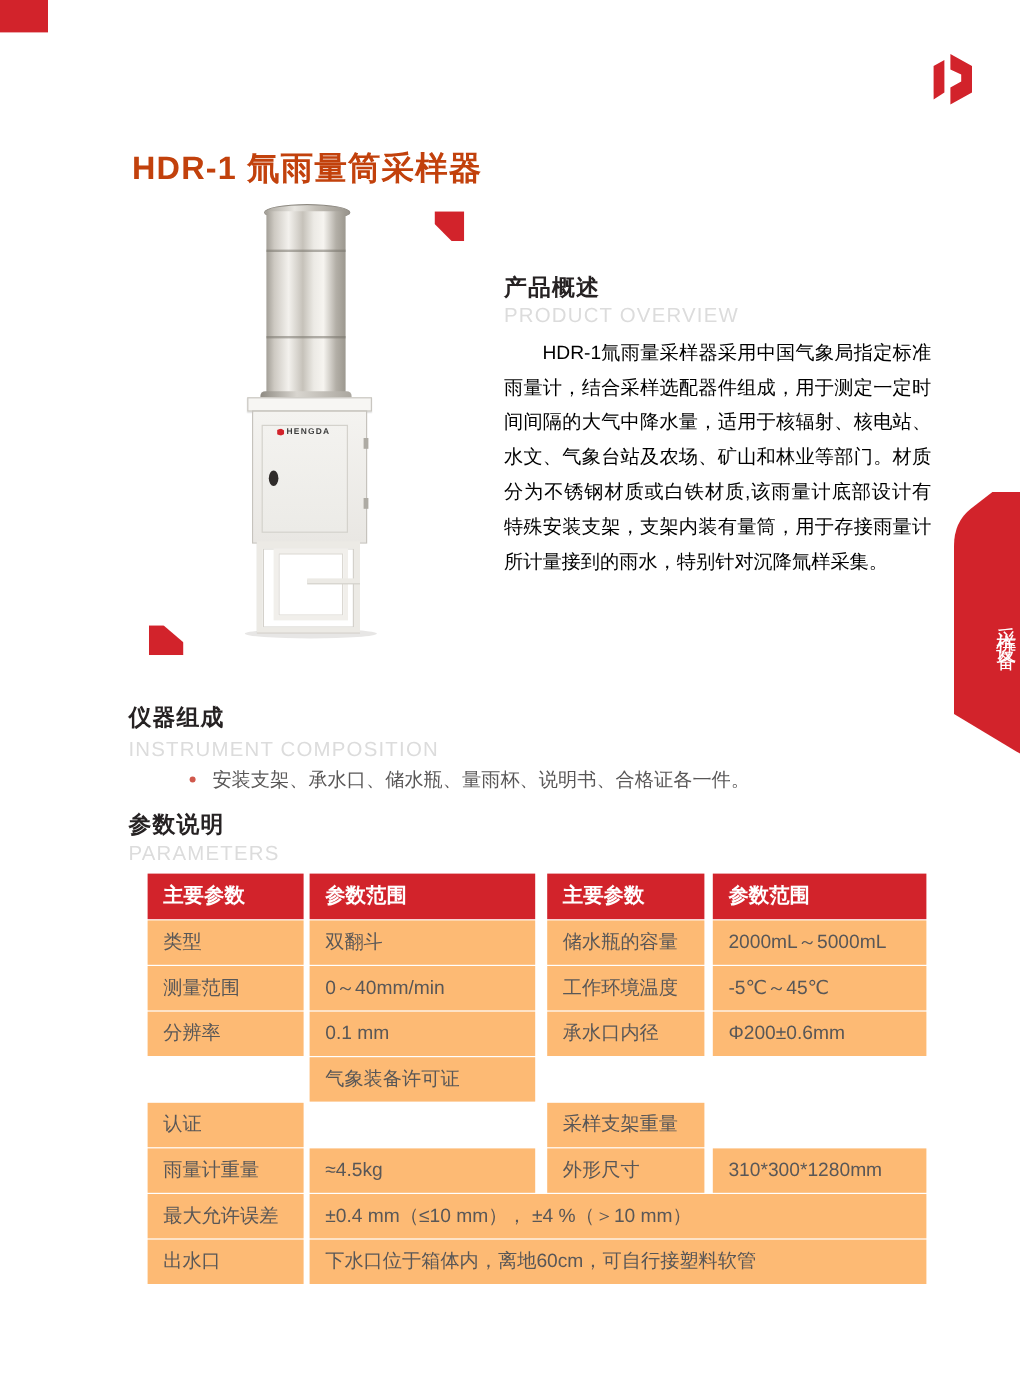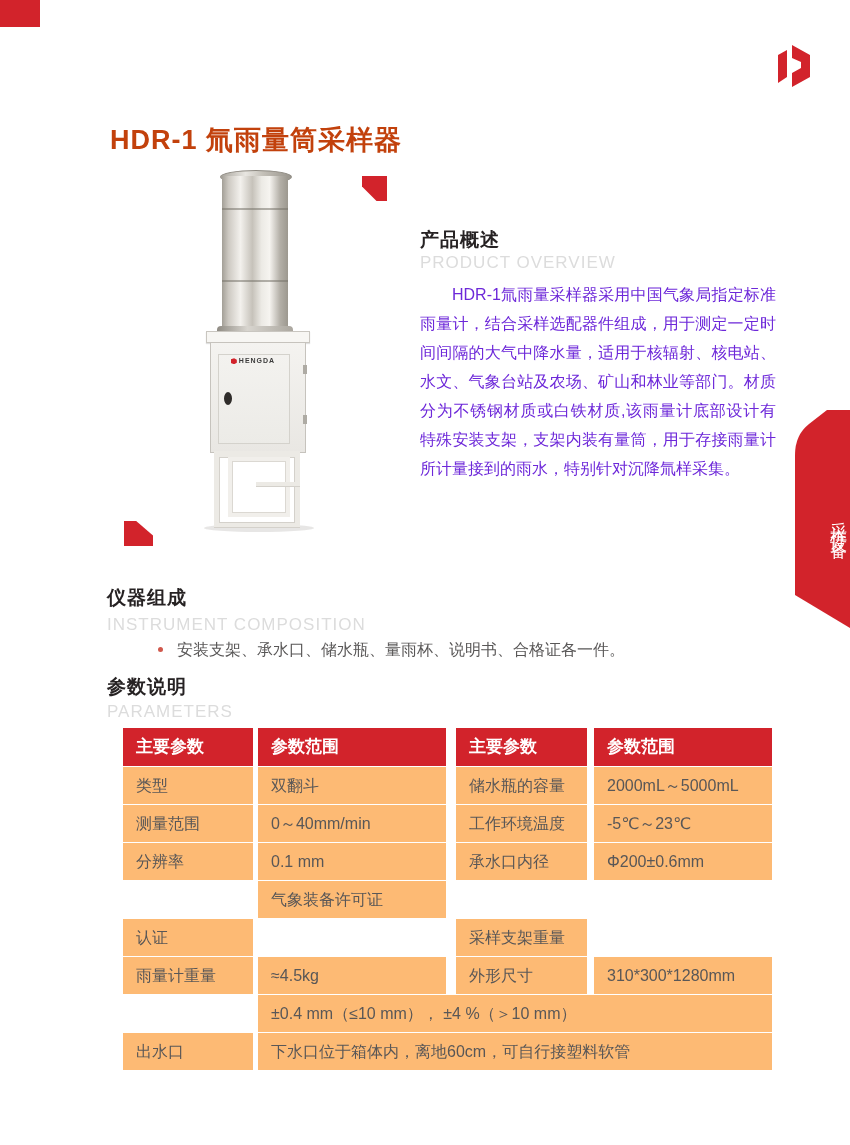--- a/index.html
+++ b/index.html
@@ -44,21 +44,21 @@
     box-shadow:inset 0 0 0 1px #d4d1cb,0 1px 0 #d4d1cb;background:transparent;}
   .stand-inner{left:108px;top:297px;width:62px;height:60px;border:4px solid #f1efeb;box-sizing:border-box;box-shadow:inset 0 0 0 1px #dbd8d2;}
   .stand-bar{left:136px;top:322px;width:44px;height:4px;background:#eceae5;box-shadow:0 1px 0 #d4d1cb;}
   .shadow{left:84px;top:364px;width:110px;height:8px;border-radius:50%;background:rgba(120,118,112,.18);}
 
   
   .sec-heading{font-size:19px;font-weight:700;color:#262223;letter-spacing:1px;white-space:nowrap;}
   .sec-caption{font-size:17px;color:#dcdcdc;letter-spacing:1px;white-space:nowrap;}
   .overview-heading{left:420px;top:227px;}
   .overview-caption{left:420px;top:253px;}
-  .overview-body{left:420px;top:280px;width:356px;font-size:16px;line-height:29px;color:#6d28d9;
+  .overview-body{left:420px;top:280px;width:356px;font-size:16px;line-height:29px;color:#000000;
     text-align:justify;text-indent:2em;}
 
   
   .side-tab{left:795px;top:410px;width:55px;height:226px;}
   .side-tab-label{left:795px;top:452px;width:55px;text-align:center;writing-mode:vertical-rl;
     color:#ffffff;font-size:17px;letter-spacing:7px;height:140px;margin:0 auto;}
 
   
   .composition-heading{left:107px;top:585px;}
   .composition-caption{left:107px;top:615px;}
@@ -141,35 +141,36 @@
     <div class="th c4">参数范围</div>
 
     <div class="td c1">类型</div>
     <div class="td c2">双翻斗</div>
     <div class="td c3">储水瓶的容量</div>
     <div class="td c4">2000mL～5000mL</div>
 
     <div class="td c1">测量范围</div>
     <div class="td c2">0～40mm/min</div>
     <div class="td c3">工作环境温度</div>
-    <div class="td c4">-5℃～23℃</div>
+    <div class="td c4">-5℃～45℃</div>
 
     <div class="td c1">分辨率</div>
     <div class="td c2">0.1 mm</div>
     <div class="td c3">承水口内径</div>
     <div class="td c4">Φ200±0.6mm</div>
 
     <div class="td c2">气象装备许可证</div>
     <div class="td c1">认证</div>
     <div class="td c3">采样支架重量</div>
 
     <div class="td c1">雨量计重量</div>
     <div class="td c2">≈4.5kg</div>
     <div class="td c3">外形尺寸</div>
     <div class="td c4">310*300*1280mm</div>
 
+    <div class="td c1">最大允许误差</div>
     <div class="td cspan">±0.4 mm（≤10 mm）， ±4 %（＞10 mm）</div>
 
     <div class="td c1">出水口</div>
     <div class="td cspan">下水口位于箱体内，离地60cm，可自行接塑料软管</div>
   </div>
 
 </div>
 
 </body></html>

